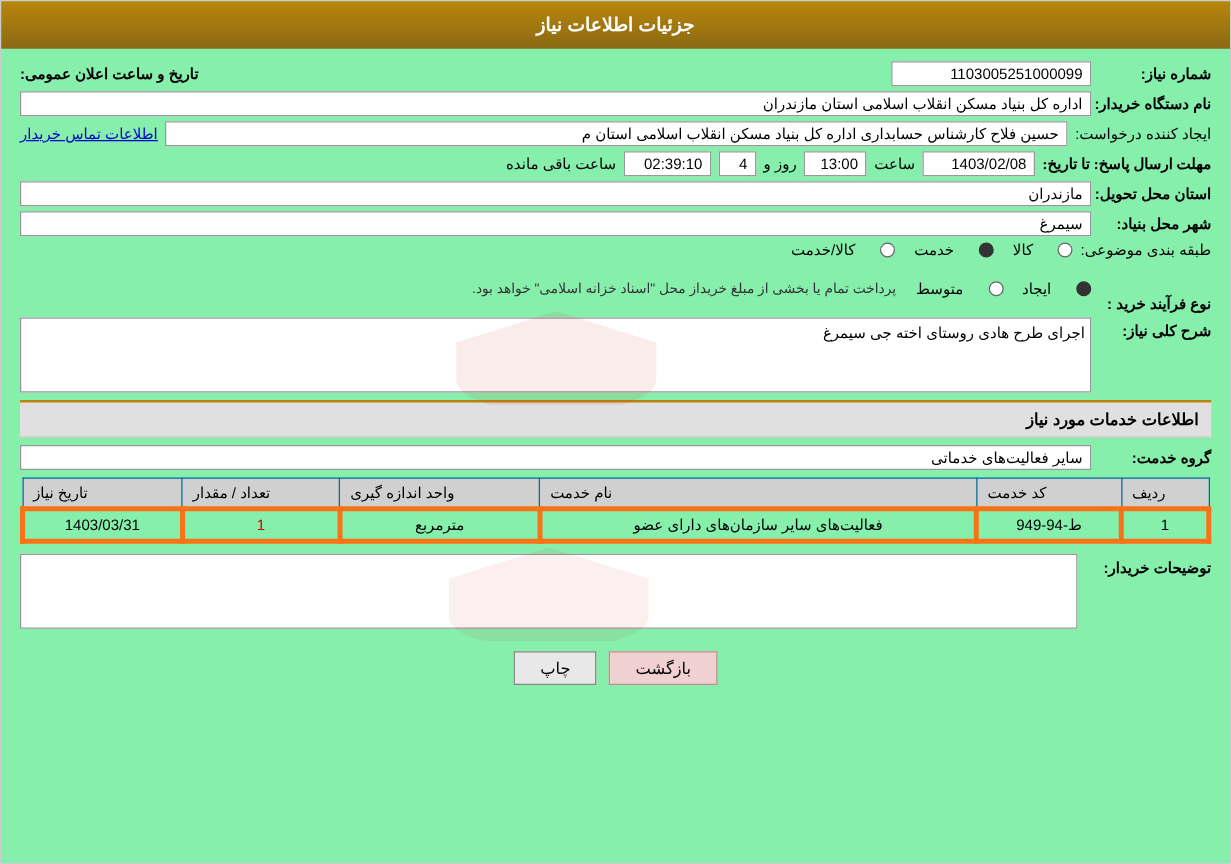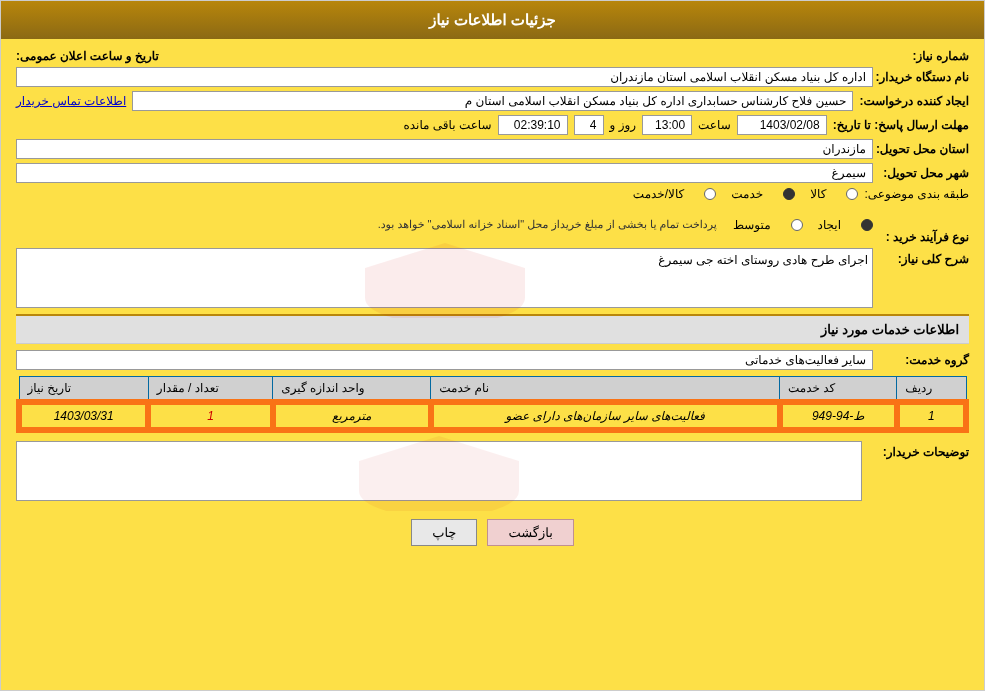--- a/index.html
+++ b/index.html
@@ -5,21 +5,21 @@
     * { box-sizing: border-box; margin: 0; padding: 0; }
     body {
       font-family: Tahoma, Arial, sans-serif;
       font-size: 12px;
       background: #f0f0f0;
       direction: rtl;
     }
     .page-wrapper {
       width: 985px;
       min-height: 691px;
-      background: #fde047;
+      background: #86efac;
       border: 1px solid #ccc;
     }
     .header-bar {
       background: linear-gradient(to bottom, #b8860b, #8B6914);
       color: #fff;
       text-align: center;
       padding: 10px 0;
       font-size: 15px;
       font-weight: bold;
       letter-spacing: 1px;
@@ -60,24 +60,23 @@
       margin-top: 6px;
     }
     .data-table th {
       background: #d0d0d0;
       border: 1px solid #0369a1;
       padding: 4px 8px;
       text-align: left;
       font-weight: normal;
     }
     .data-table td {
-      border: 6px solid #f97316;
+      border: 4px solid #f97316;
       padding: 4px 8px;
       text-align: center;
-      font-style: italic;
     }
     .data-table td.red-text {
       color: #cc0000;
     }
     .button-bar {
       text-align: center;
       padding: 12px 0;
       display: flex;
       justify-content: center;
       gap: 10px;
@@ -143,53 +142,54 @@
 <div class="page-wrapper">
 
   <div class="header-bar">
     <span>جزئیات اطلاعات نیاز</span>
   </div>
 
   <div class="content">
 
     <div style="display:flex; align-items:center; margin-bottom:4px; gap:6px;">
       <span class="lbl" style="font-weight:bold; white-space:nowrap; min-width:90px; text-align:right;">شماره نیاز:</span>
+      <span class="bordered-input" style="min-width:160px; display:inline-block;">1103005251000099</span>
       <span style="flex:1;"></span>
       <span class="lbl" style="font-weight:bold; white-space:nowrap;">تاریخ و ساعت اعلان عمومی:</span>
     </div>
 
     <div style="display:flex; align-items:center; margin-bottom:4px; gap:6px;">
       <span class="lbl" style="font-weight:bold; white-space:nowrap; min-width:90px; text-align:right;">نام دستگاه خریدار:</span>
       <span class="full-width-bordered">اداره کل بنیاد مسکن انقلاب اسلامی استان مازندران</span>
     </div>
 
     <div style="display:flex; align-items:center; margin-bottom:4px; gap:6px;">
-      <span class="lbl" style="font-weight:bold; white-space:nowrap; min-width:90px; text-align:right;">ایجاد کننده درخواست:</span>
+      <span class="lbl" style="font-weight:normal; white-space:nowrap; min-width:90px; text-align:right;">ایجاد کننده درخواست:</span>
       <span class="bordered-input" style="flex:1; display:inline-block;">حسین فلاح کارشناس حسابداری اداره کل بنیاد مسکن انقلاب اسلامی استان م</span>
       <span class="link-blue">اطلاعات تماس خریدار</span>
     </div>
 
     <div style="display:flex; align-items:center; margin-bottom:4px; gap:6px;">
-      <span class="lbl" style="font-weight:bold; white-space:nowrap; min-width:90px; text-align:left;">مهلت ارسال پاسخ: تا تاریخ:</span>
+      <span class="lbl" style="font-weight:bold; white-space:nowrap; min-width:90px; text-align:left;font-family:Liberation Serif, serif;">مهلت ارسال پاسخ: تا تاریخ:</span>
       <span class="bordered-input" style="display:inline-block; min-width:90px;">1403/02/08</span>
       <span class="inline-label">ساعت</span>
       <span class="bordered-input" style="display:inline-block; min-width:50px;">13:00</span>
       <span class="inline-label">روز و</span>
       <span class="bordered-input" style="display:inline-block; min-width:30px;">4</span>
       <span class="bordered-input" style="display:inline-block; min-width:70px;">02:39:10</span>
       <span class="inline-label">ساعت باقی مانده</span>
     </div>
 
     <div style="display:flex; align-items:center; margin-bottom:4px; gap:6px;">
       <span class="lbl" style="font-weight:bold; white-space:nowrap; min-width:90px; text-align:right;">استان محل تحویل:</span>
       <span class="full-width-bordered">مازندران</span>
     </div>
 
     <div style="display:flex; align-items:center; margin-bottom:4px; gap:6px;">
-      <span class="lbl" style="font-weight:bold; white-space:nowrap; min-width:90px; text-align:right;">شهر محل تحویل:</span>
+      <span class="lbl" style="font-weight:bold; white-space:nowrap; min-width:90px; text-align:right;">شهر محل بنیاد:</span>
       <span class="full-width-bordered">سیمرغ</span>
     </div>
 
     <div style="display:flex; align-items:center; margin-bottom:4px; gap:6px;">
       <span class="lbl" style="font-weight:normal; white-space:nowrap; min-width:90px; text-align:right;">طبقه بندی موضوعی:</span>
       <div class="radio-group">
         <div class="radio-item">
           <span class="radio-circle"></span>
           <span>کالا</span>
         </div>

